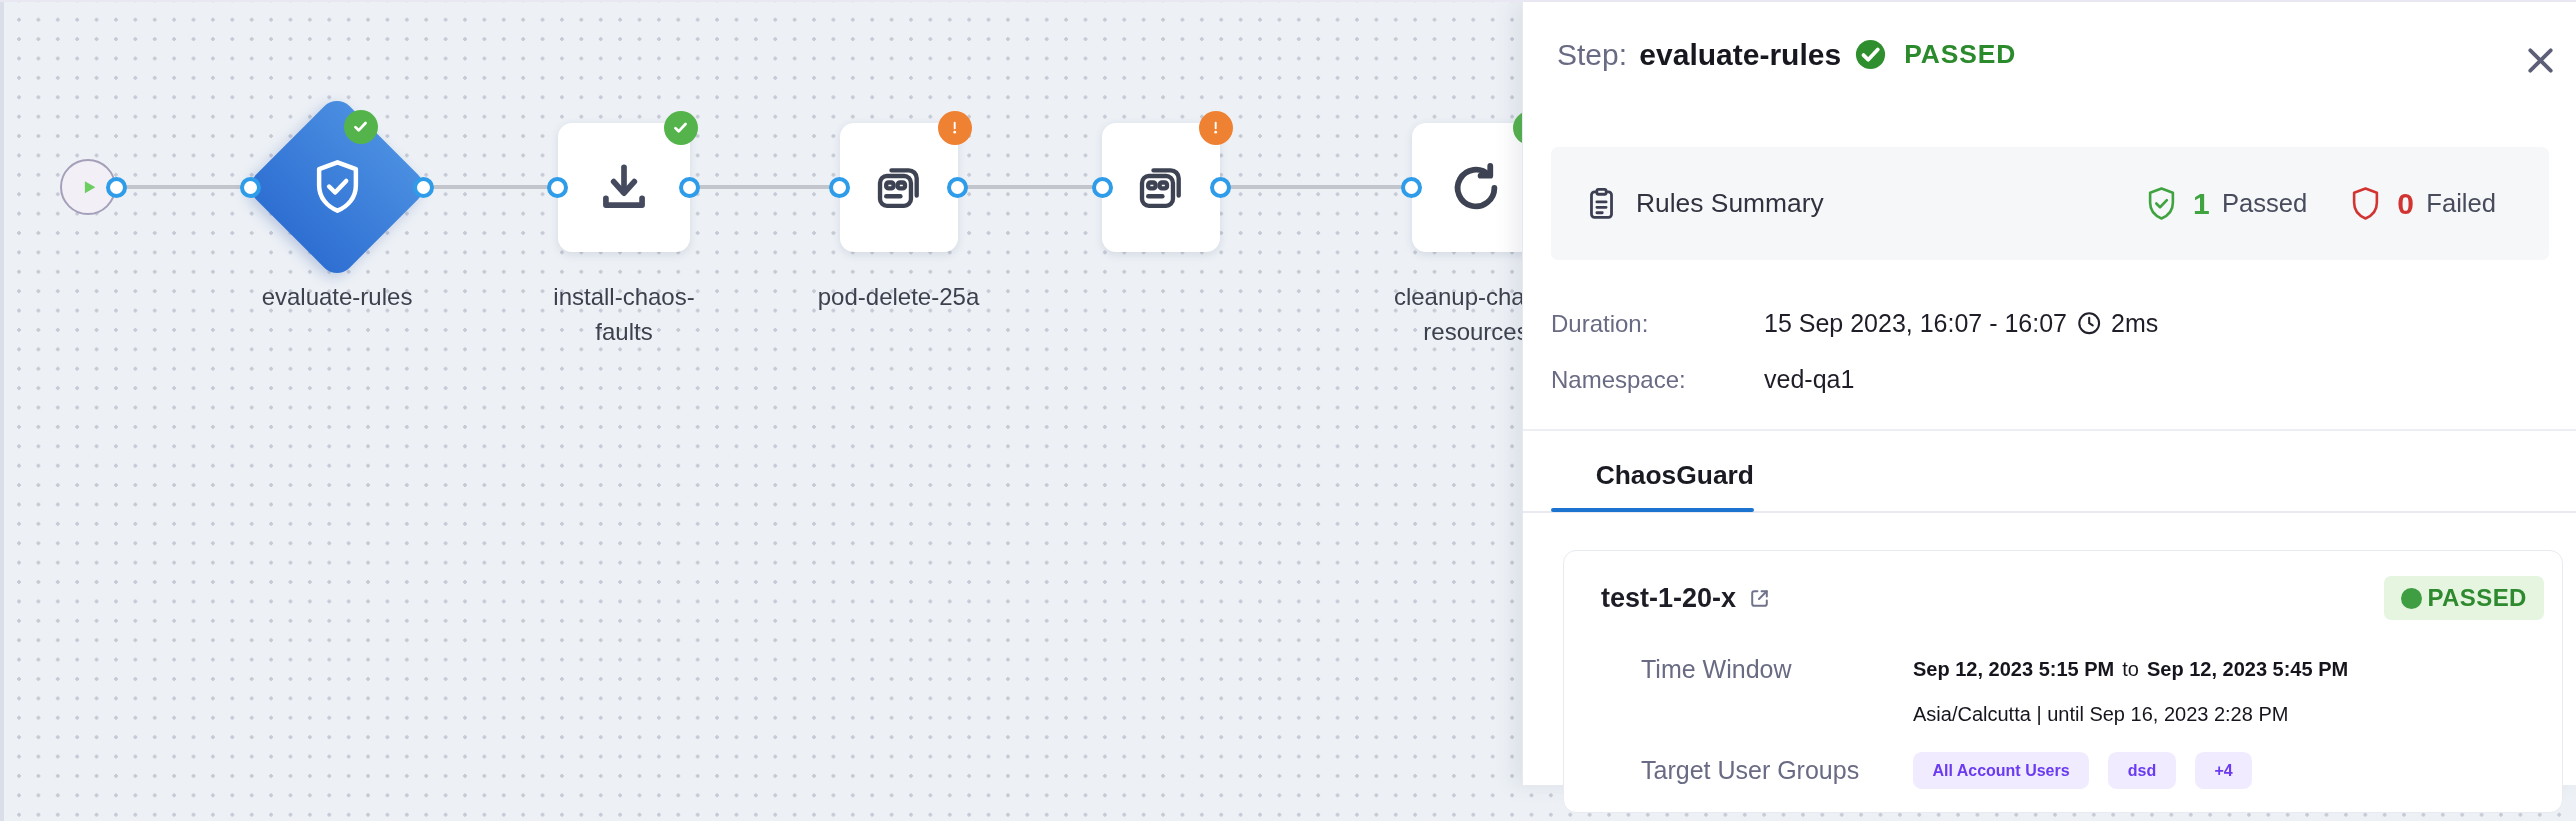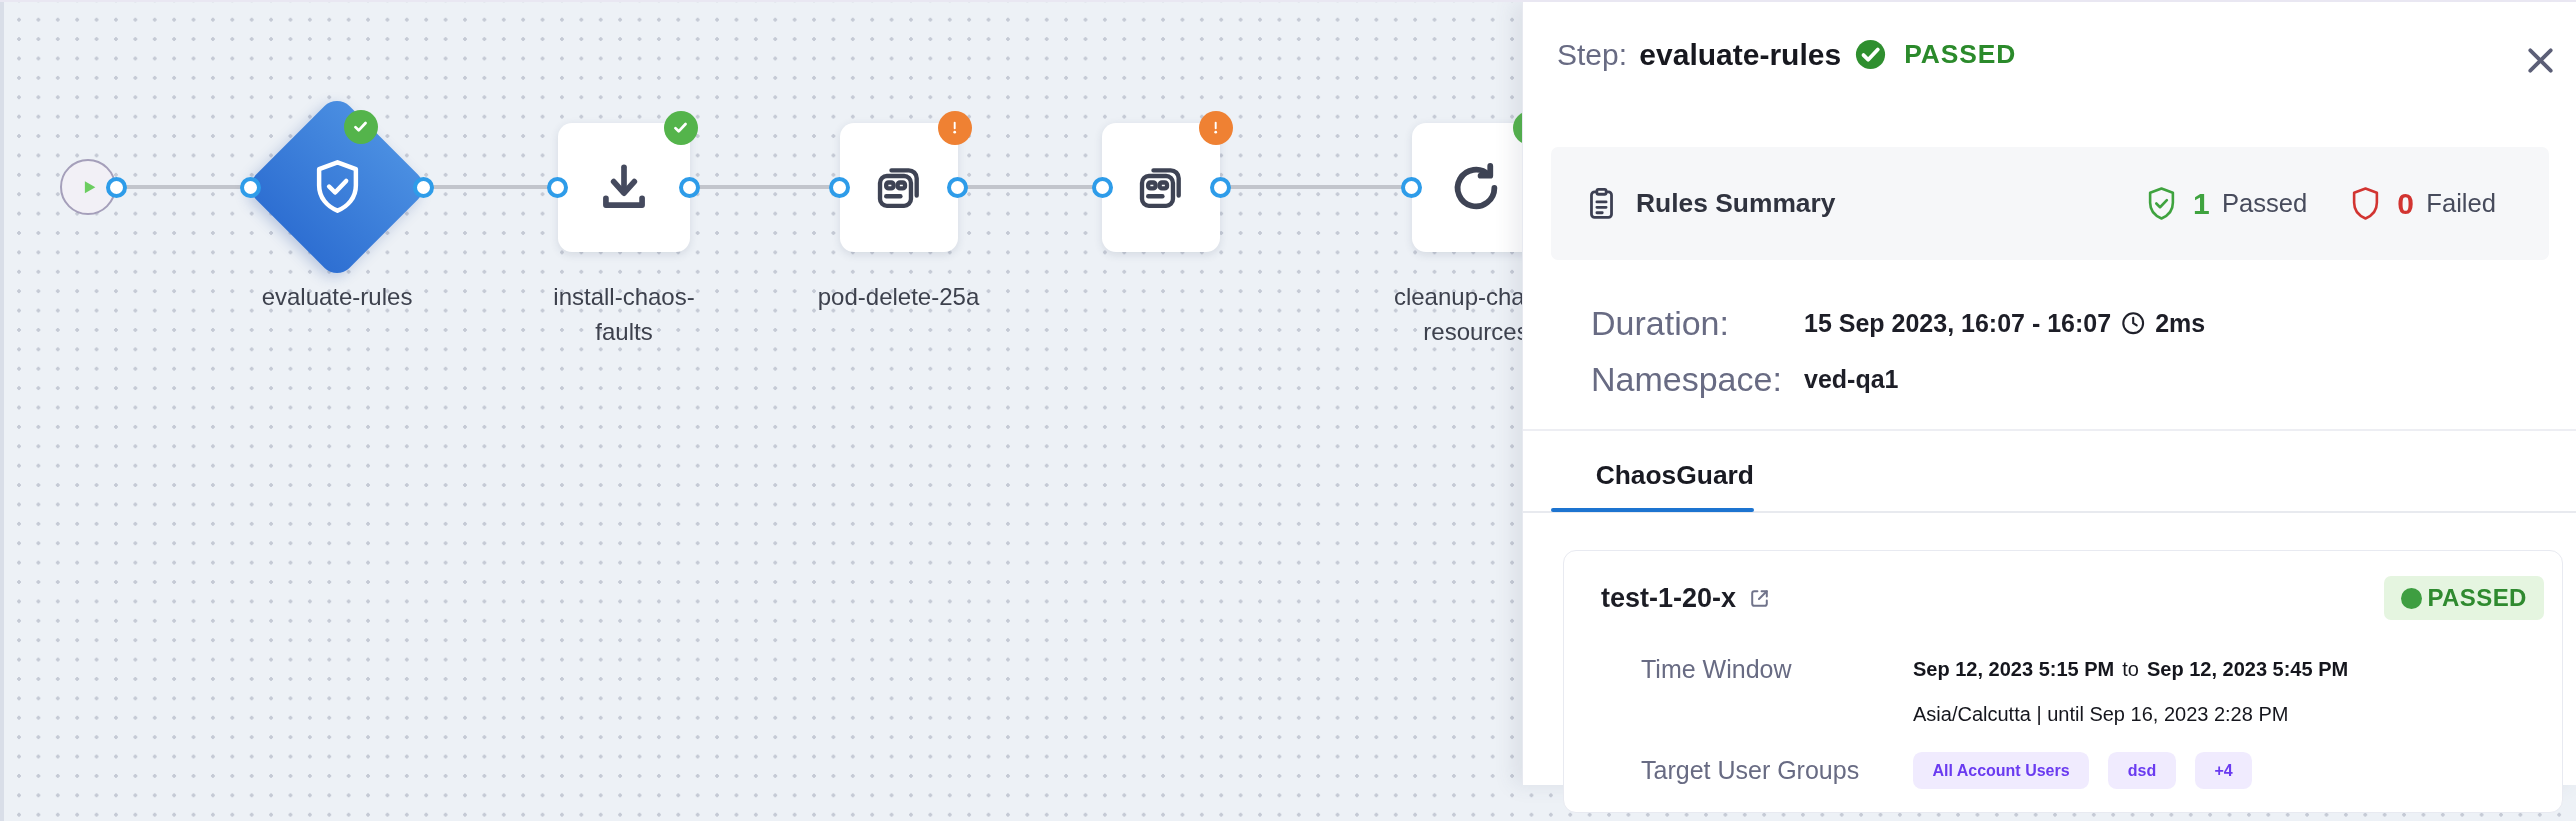--- a/index.html
+++ b/index.html
@@ -54,28 +54,28 @@
   }
   .panel-header{position:absolute;left:34px;top:35px;display:flex;align-items:center;gap:12.3px;}
   .hdr-prefix{font-size:30px;color:#686b83;}
   .hdr-title{font-size:30px;font-weight:700;color:#17181f;}
   .hdr-status{font-size:26.4px;font-weight:700;color:#2b8a2b;letter-spacing:0.9px;margin-left:3.5px;}
   .close-btn{position:absolute;right:19.4px;top:41px;width:35px;height:35px;cursor:pointer;}
   .rules-band{
     position:absolute;left:28px;top:145px;width:998px;height:113px;background:#f6f7f9;
     border-radius:7px;display:flex;align-items:center;padding:0 53px 0 32px;box-sizing:border-box;
   }
-  .rules-title{font-size:26.4px;font-weight:700;color:#30333f;margin-left:16px;}
+  .rules-title{font-size:26.4px;font-weight:400;color:#30333f;margin-left:16px;}
   .rules-right{margin-left:auto;display:flex;align-items:center;gap:12.3px;}
   .cnt-pass{font-size:30px;font-weight:700;color:#3fa33f;}
   .cnt-fail{font-size:30px;font-weight:700;color:#d23431;}
   .cnt-label{font-size:25.6px;color:#474b5c;margin-right:26.4px;}
   .kv{position:absolute;left:28px;display:flex;align-items:center;height:41px;}
-  .kv .k{width:213px;font-size:34px;color:#686b83;margin-left:40px;}
-  .kv .v{font-size:25px;font-weight:700;color:#1d1e27;display:flex;align-items:center;gap:8.8px;justify-content:flex-end;}
+  .kv .k{width:213px;font-size:24px;color:#686b83;}
+  .kv .v{font-size:25px;font-weight:400;color:#1d1e27;display:flex;align-items:center;gap:8.8px;justify-content:flex-end;}
   .separator{position:absolute;left:0;top:427px;width:100%;height:1.8px;background:#edeef3;}
   .tabline{position:absolute;left:0;top:509px;width:100%;height:1.8px;background:#e8eaef;}
   .tab{
     position:absolute;left:28px;top:458px;width:203px;text-align:right;
     font-size:26.4px;font-weight:700;color:#191a22;cursor:pointer;
   }
   .tab-underline{position:absolute;left:28px;top:506px;width:203px;height:4.4px;border-radius:2.6px;background:#1d74d0;}
   .guard-card{
     position:absolute;left:28px;top:548px;width:1000px;height:263px;
     border:1.8px solid #e8eaf1;border-radius:13px;box-sizing:border-box;background:#ffffff;margin-left:12px;

